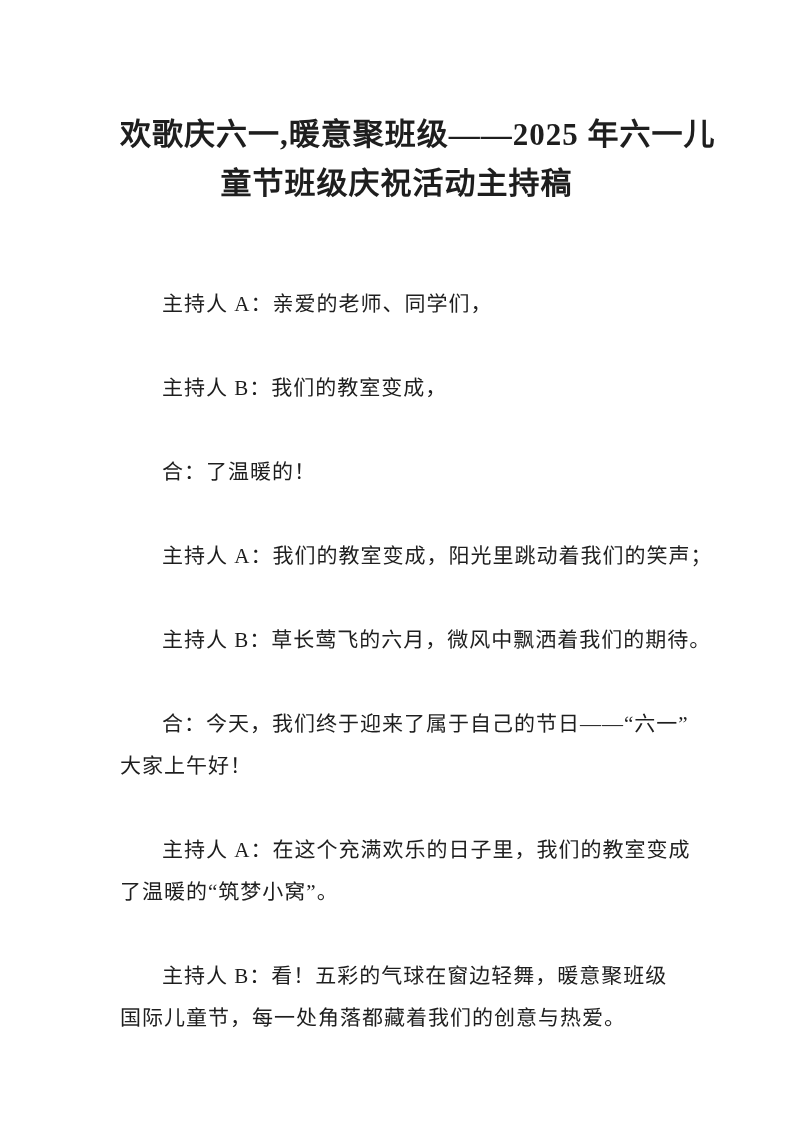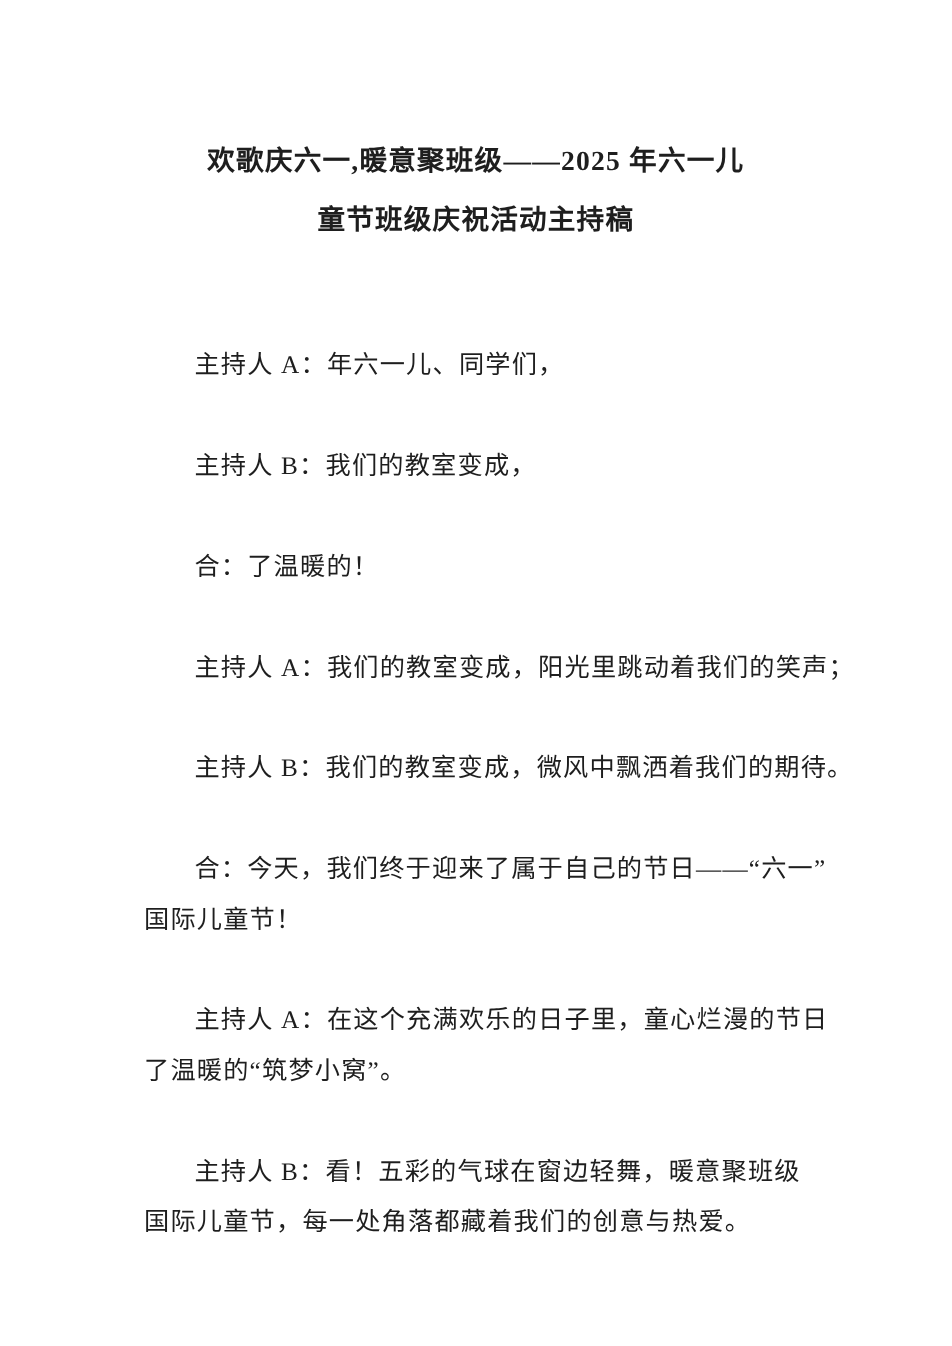--- a/index.html
+++ b/index.html
@@ -14,21 +14,21 @@
     height: 1122px;
     margin: 0 auto;
     background: #ffffff;
     color: #1e1e1e;
     box-sizing: border-box;
     padding: 110px 120px 0 120px;
     overflow: hidden;
     font-family: "Liberation Serif", "DejaVu Serif", serif;
   }
   .doc-title {
-    font-size: 23px;
+    font-size: 31px;
     font-weight: 700;
     line-height: 49px;
     text-align: center;
     letter-spacing: 1px;
   }
   .doc-body {
     margin-top: 75px;
     font-size: 21px;
     line-height: 42px;
     letter-spacing: 1px;
@@ -46,40 +46,40 @@
 </head>
 <body>
 
 <div class="page">
   <div class="doc-title">
     <div class="line">欢歌庆六一,暖意聚班级——2025 年六一儿</div>
     <div class="line">童节班级庆祝活动主持稿</div>
   </div>
   <div class="doc-body">
       <div class="paragraph">
-        <div class="line first">主持人 A：年六一儿、同学们，</div>
+        <div class="line first">主持人 A：亲爱的老师、同学们，</div>
       </div>
       <div class="paragraph">
         <div class="line first">主持人 B：我们的教室变成，</div>
       </div>
       <div class="paragraph">
         <div class="line first">合：了温暖的！</div>
       </div>
       <div class="paragraph">
         <div class="line first">主持人 A：我们的教室变成，阳光里跳动着我们的笑声；</div>
       </div>
       <div class="paragraph">
-        <div class="line first">主持人 B：我们的教室变成，微风中飘洒着我们的期待。</div>
+        <div class="line first">主持人 B：草长莺飞的六月，微风中飘洒着我们的期待。</div>
       </div>
       <div class="paragraph">
         <div class="line first">合：今天，我们终于迎来了属于自己的节日——“六一”</div>
-        <div class="line">国际儿童节！</div>
+        <div class="line">大家上午好！</div>
       </div>
       <div class="paragraph">
-        <div class="line first">主持人 A：在这个充满欢乐的日子里，童心烂漫的节日</div>
+        <div class="line first">主持人 A：在这个充满欢乐的日子里，我们的教室变成</div>
         <div class="line">了温暖的“筑梦小窝”。</div>
       </div>
       <div class="paragraph">
         <div class="line first">主持人 B：看！五彩的气球在窗边轻舞，暖意聚班级</div>
         <div class="line">国际儿童节，每一处角落都藏着我们的创意与热爱。</div>
       </div>
     </div>
 </div>
 
 </body></html>

